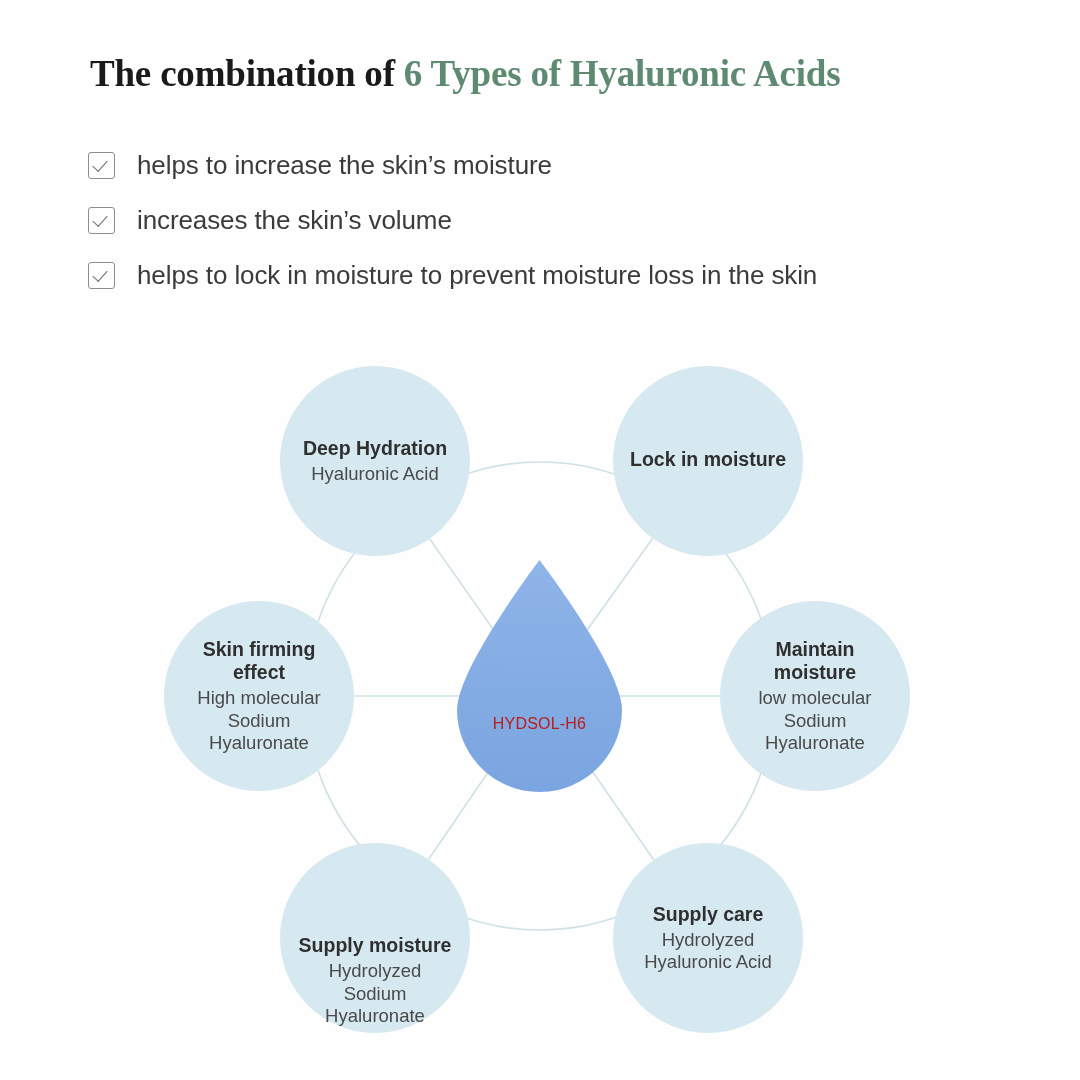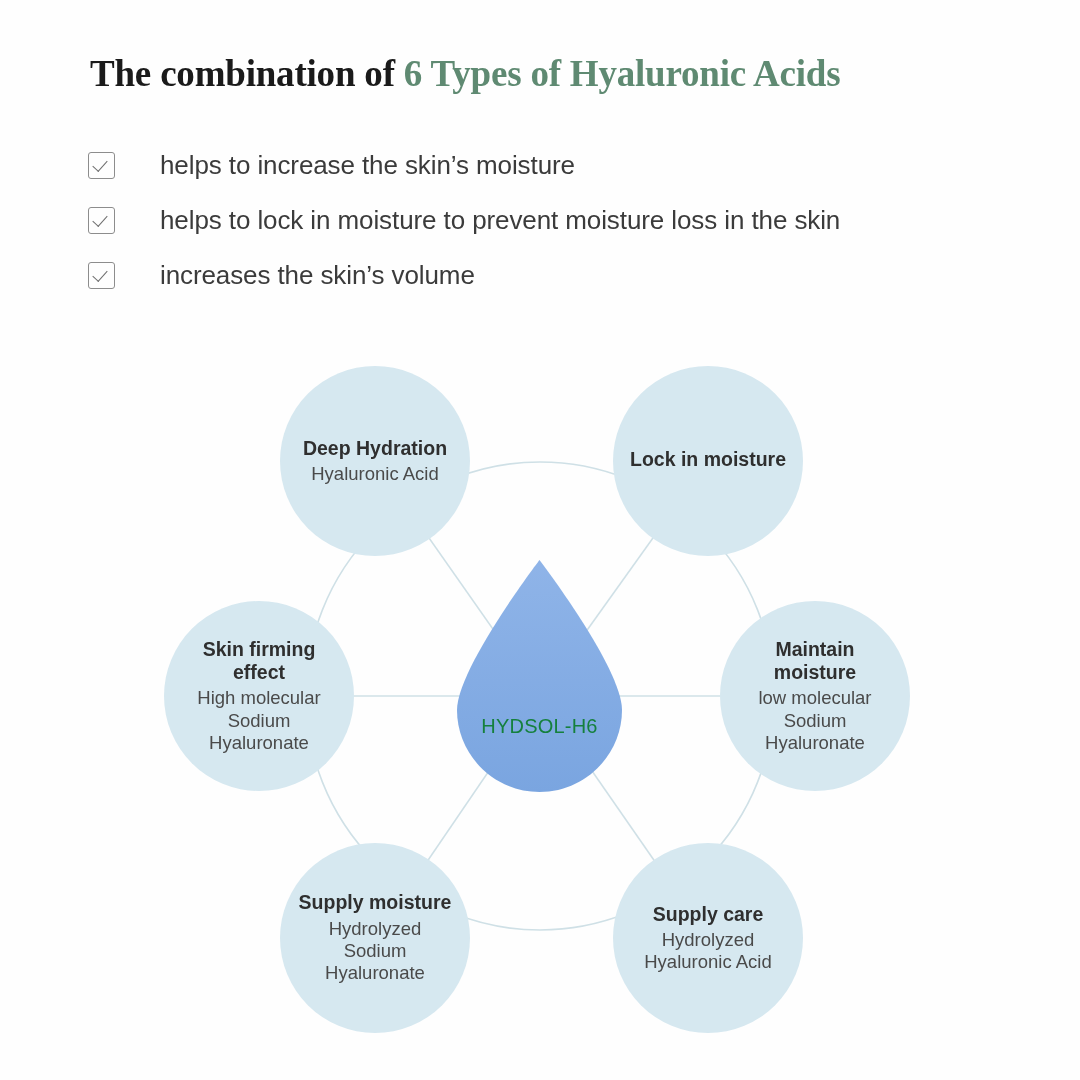--- a/index.html
+++ b/index.html
@@ -60,21 +60,21 @@
     position: absolute;
     left: 7px;
     top: 4px;
     width: 7px;
     height: 13px;
     border-right: 1.8px solid #6f6f6f;
     border-bottom: 1.8px solid #6f6f6f;
     transform: rotate(42deg);
   }
   .bullet-text {
-    margin-left: 45px;
+    margin-left: 22px;
     font-size: 26px;
     color: #3b3b3b;
     letter-spacing: -0.1px;
   }
 
   
   .diagram {
     position: absolute;
     left: 0;
     top: 330px;
@@ -109,63 +109,63 @@
     font-size: 18.5px;
     color: #4a4a4a;
     line-height: 1.2;
   }
 
   
   .node-0 { left: 280px; width: 190px; height: 190px; top: 36px; }   
   .node-1 { left: 613px; width: 190px; height: 190px; top: 36px; }   
   .node-2 { left: 720px; width: 190px; height: 190px; top: 271px; }  
   .node-3 { left: 613px; width: 190px; height: 190px; top: 513px; }  
-  .node-4 { left: 280px; width: 190px; height: 190px; top: 513px; }  
+  .node-4 { left: 280px; width: 190px; height: 190px; top: 513px; justify-content: flex-end; }  
   .node-5 { left: 164px; width: 190px; height: 190px; top: 271px; }  
 
   
   .drop {
     position: absolute;
     left: 457px;
     top: 230px;
     width: 165px;
     height: 232px;
   }
   .drop-label {
     position: absolute;
     left: 457px;
     top: 385px;
     width: 165px;
     text-align: center;
-    font-size: 20px;
-    color: #15803d;
+    font-size: 16px;
+    color: #b91c1c;
     letter-spacing: 0.2px;
   }
 </style>
 </head>
 <body>
 
 <div class="page">
 
   <div class="heading">
     <span class="h-dark">The combination of </span><span class="h-green">6 Types of Hyaluronic Acids</span>
   </div>
 
   <div class="bullets">
     <div class="bullet-row">
       <span class="check-box"></span>
       <span class="bullet-text">helps to increase the skin’s moisture</span>
     </div>
     <div class="bullet-row">
       <span class="check-box"></span>
-      <span class="bullet-text">helps to lock in moisture to prevent moisture loss in the skin</span>
+      <span class="bullet-text">increases the skin’s volume</span>
     </div>
     <div class="bullet-row">
       <span class="check-box"></span>
-      <span class="bullet-text">increases the skin’s volume</span>
+      <span class="bullet-text">helps to lock in moisture to prevent moisture loss in the skin</span>
     </div>
   </div>
 
   <div class="diagram">
 
     <svg class="ring-svg" width="1080" height="750" viewBox="0 0 1080 750">
 
       <circle cx="540" cy="366" r="234" fill="none" stroke="#cfe0e6" stroke-width="1.6"></circle>
 
       <line x1="540" y1="366" x2="375" y2="131" stroke="#cfe0e6" stroke-width="1.6"></line>

